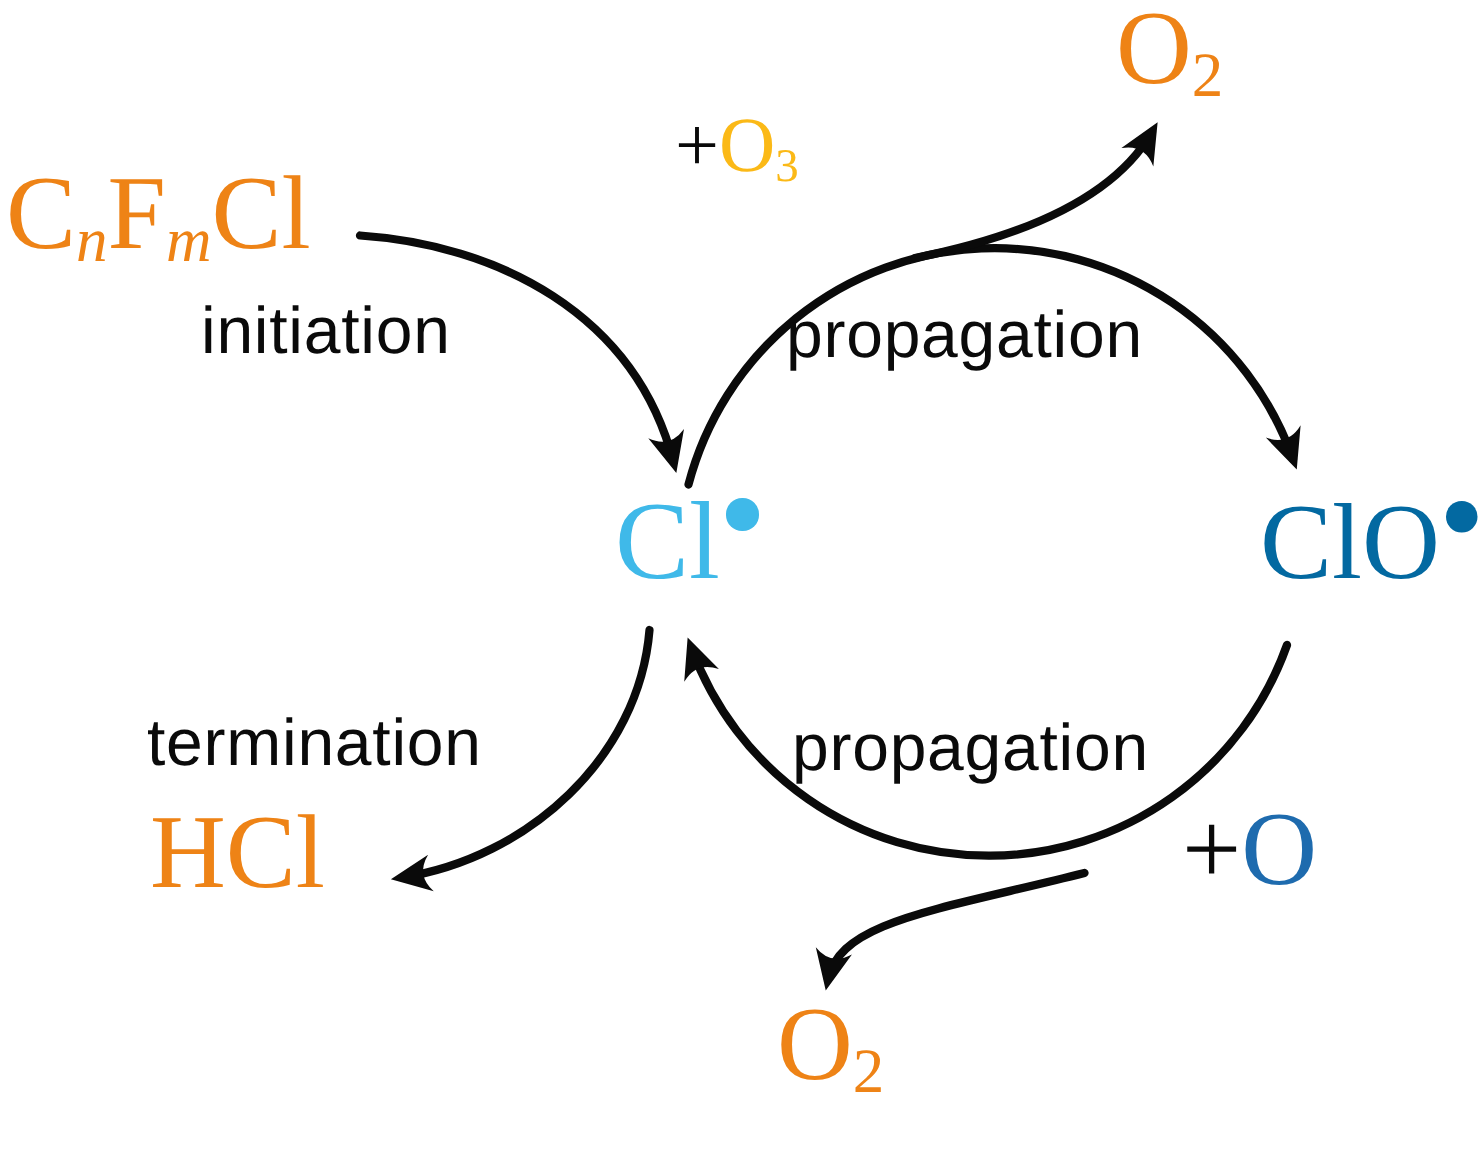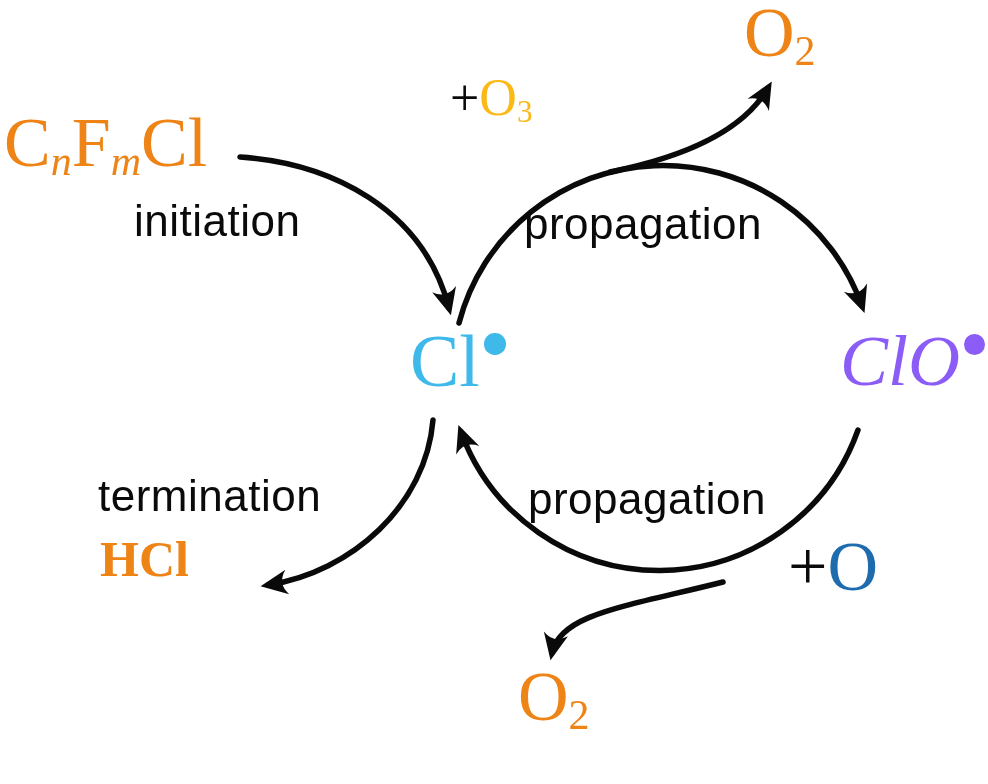--- a/index.html
+++ b/index.html
@@ -47,33 +47,33 @@
     height: 0.29em;
     border-radius: 50%;
     background: currentColor;
     vertical-align: 0.42em;
     margin-left: 0.06em;
   }
   
   .c-orange    { color: #EE8316; }
   .c-yellow    { color: #FBB917; }
   .c-lightblue { color: #3FB9E9; }
-  .c-teal      { color: #8b5cf6; font-style: italic; }
+  .c-teal      { color: #0369a1; }
   .c-darkblue  { color: #1E6BAE; }
 
   
   .pos-cfc        { left: 4px;   top: 108px; font-size: 70px; }
   .pos-initiation { left: 134px; top: 199px; }
   .pos-o3         { left: 450px; top: 72px;  font-size: 52px; }
   .pos-o2top      { left: 744px; top: -2px;  font-size: 70px; }
   .pos-proptop    { left: 524px; top: 202px; }
   .pos-cl         { left: 410px; top: 324px; font-size: 74px; }
   .pos-clo        { left: 840px; top: 325px; }
   .pos-term       { left: 98px;  top: 474px; }
-  .pos-hcl        { left: 100px; top: 534px; font-size: 50px; font-weight: bold; }
+  .pos-hcl        { left: 100px; top: 534px; font-size: 70px; }
   .pos-propbot    { left: 528px; top: 477px; }
   .pos-plusO      { left: 788px; top: 532px; font-size: 70px; }
   .pos-o2bot      { left: 518px; top: 662px; font-size: 70px; }
 </style>
 </head>
 <body>
 
 <div class="canvas">
 
   <svg class="arrows-layer" width="988" height="784" viewBox="0 0 988 784" xmlns="http://www.w3.org/2000/svg">

